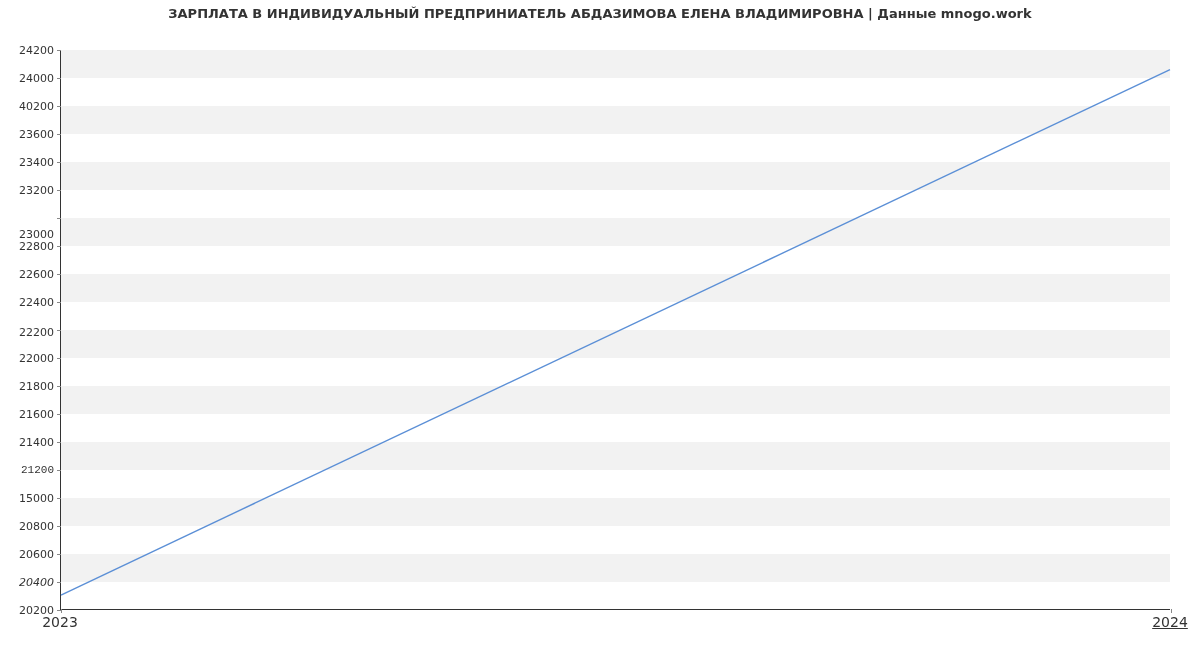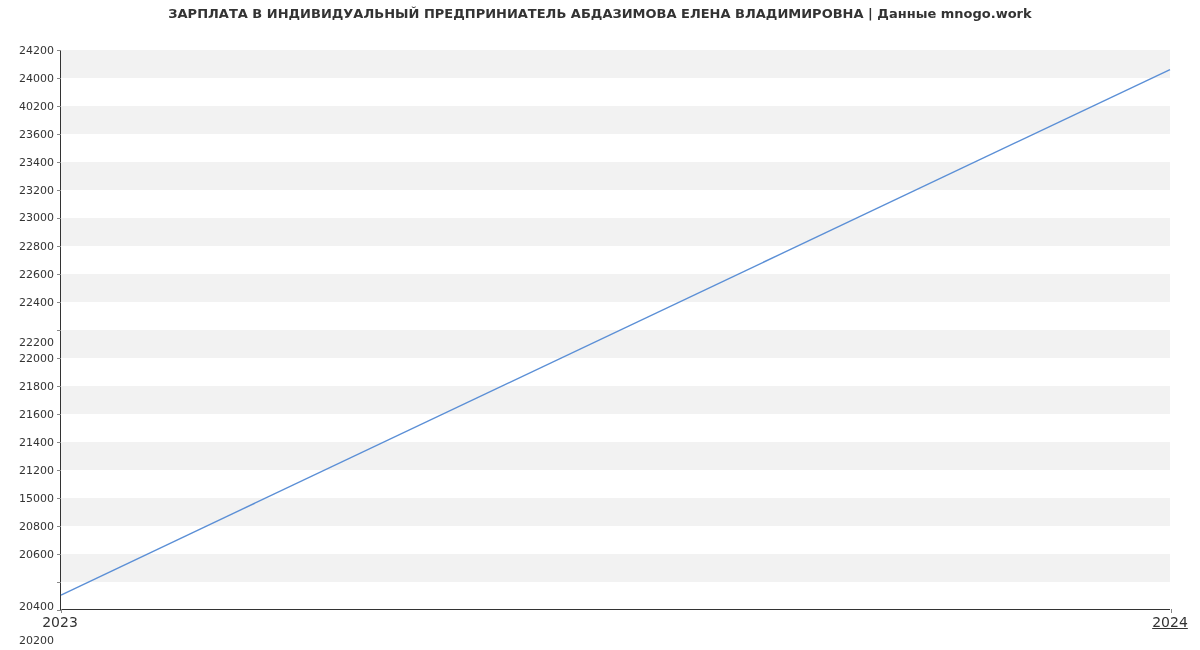--- a/index.html
+++ b/index.html
@@ -123,35 +123,35 @@
       <div class="y-tick" style="top: 168px;"></div>
       <div class="y-tick" style="top: 140px;"></div>
       <div class="y-tick" style="top: 112px;"></div>
       <div class="y-tick" style="top: 84px;"></div>
       <div class="y-tick" style="top: 56px;"></div>
       <div class="y-tick" style="top: 28px;"></div>
       <div class="y-tick" style="top: 0px;"></div>
       <div class="x-tick" style="left: 0px;"></div>
       <div class="x-tick" style="left: 1110px;"></div>
     </div>
-<div class="y-label" style="top: 640px;">20200</div>
-    <div class="y-label" style="top: 606px;">20400</div>
+<div class="y-label" style="top: 610px;">20200</div>
+    <div class="y-label" style="top: 582px; font-style: italic;">20400</div>
     <div class="y-label" style="top: 554px; margin-left: 22px;">20600</div>
     <div class="y-label" style="top: 526px;">20800</div>
     <div class="y-label" style="top: 498px;">15000</div>
-    <div class="y-label" style="top: 470px;">21200</div>
+    <div class="y-label" style="top: 470px; font-family: Liberation Mono, monospace;">21200</div>
     <div class="y-label" style="top: 442px;">21400</div>
     <div class="y-label" style="top: 414px;">21600</div>
     <div class="y-label" style="top: 386px;">21800</div>
     <div class="y-label" style="top: 358px;">22000</div>
-    <div class="y-label" style="top: 342px; text-align: center;">22200</div>
+    <div class="y-label" style="top: 332px; text-align: center;">22200</div>
     <div class="y-label" style="top: 302px;">22400</div>
     <div class="y-label" style="top: 274px;">22600</div>
     <div class="y-label" style="top: 246px;">22800</div>
-    <div class="y-label" style="top: 217px;">23000</div>
+    <div class="y-label" style="top: 234px;">23000</div>
     <div class="y-label" style="top: 190px;">23200</div>
     <div class="y-label" style="top: 162px;">23400</div>
     <div class="y-label" style="top: 134px;">23600</div>
     <div class="y-label" style="top: 106px;">40200</div>
     <div class="y-label" style="top: 78px;">24000</div>
     <div class="y-label" style="top: 50px;">24200</div>
     <div class="x-label" style="left: 60px;">2023</div>
     <div class="x-label" style="left: 1170px; text-decoration: underline;">2024</div>
   </div>
 

